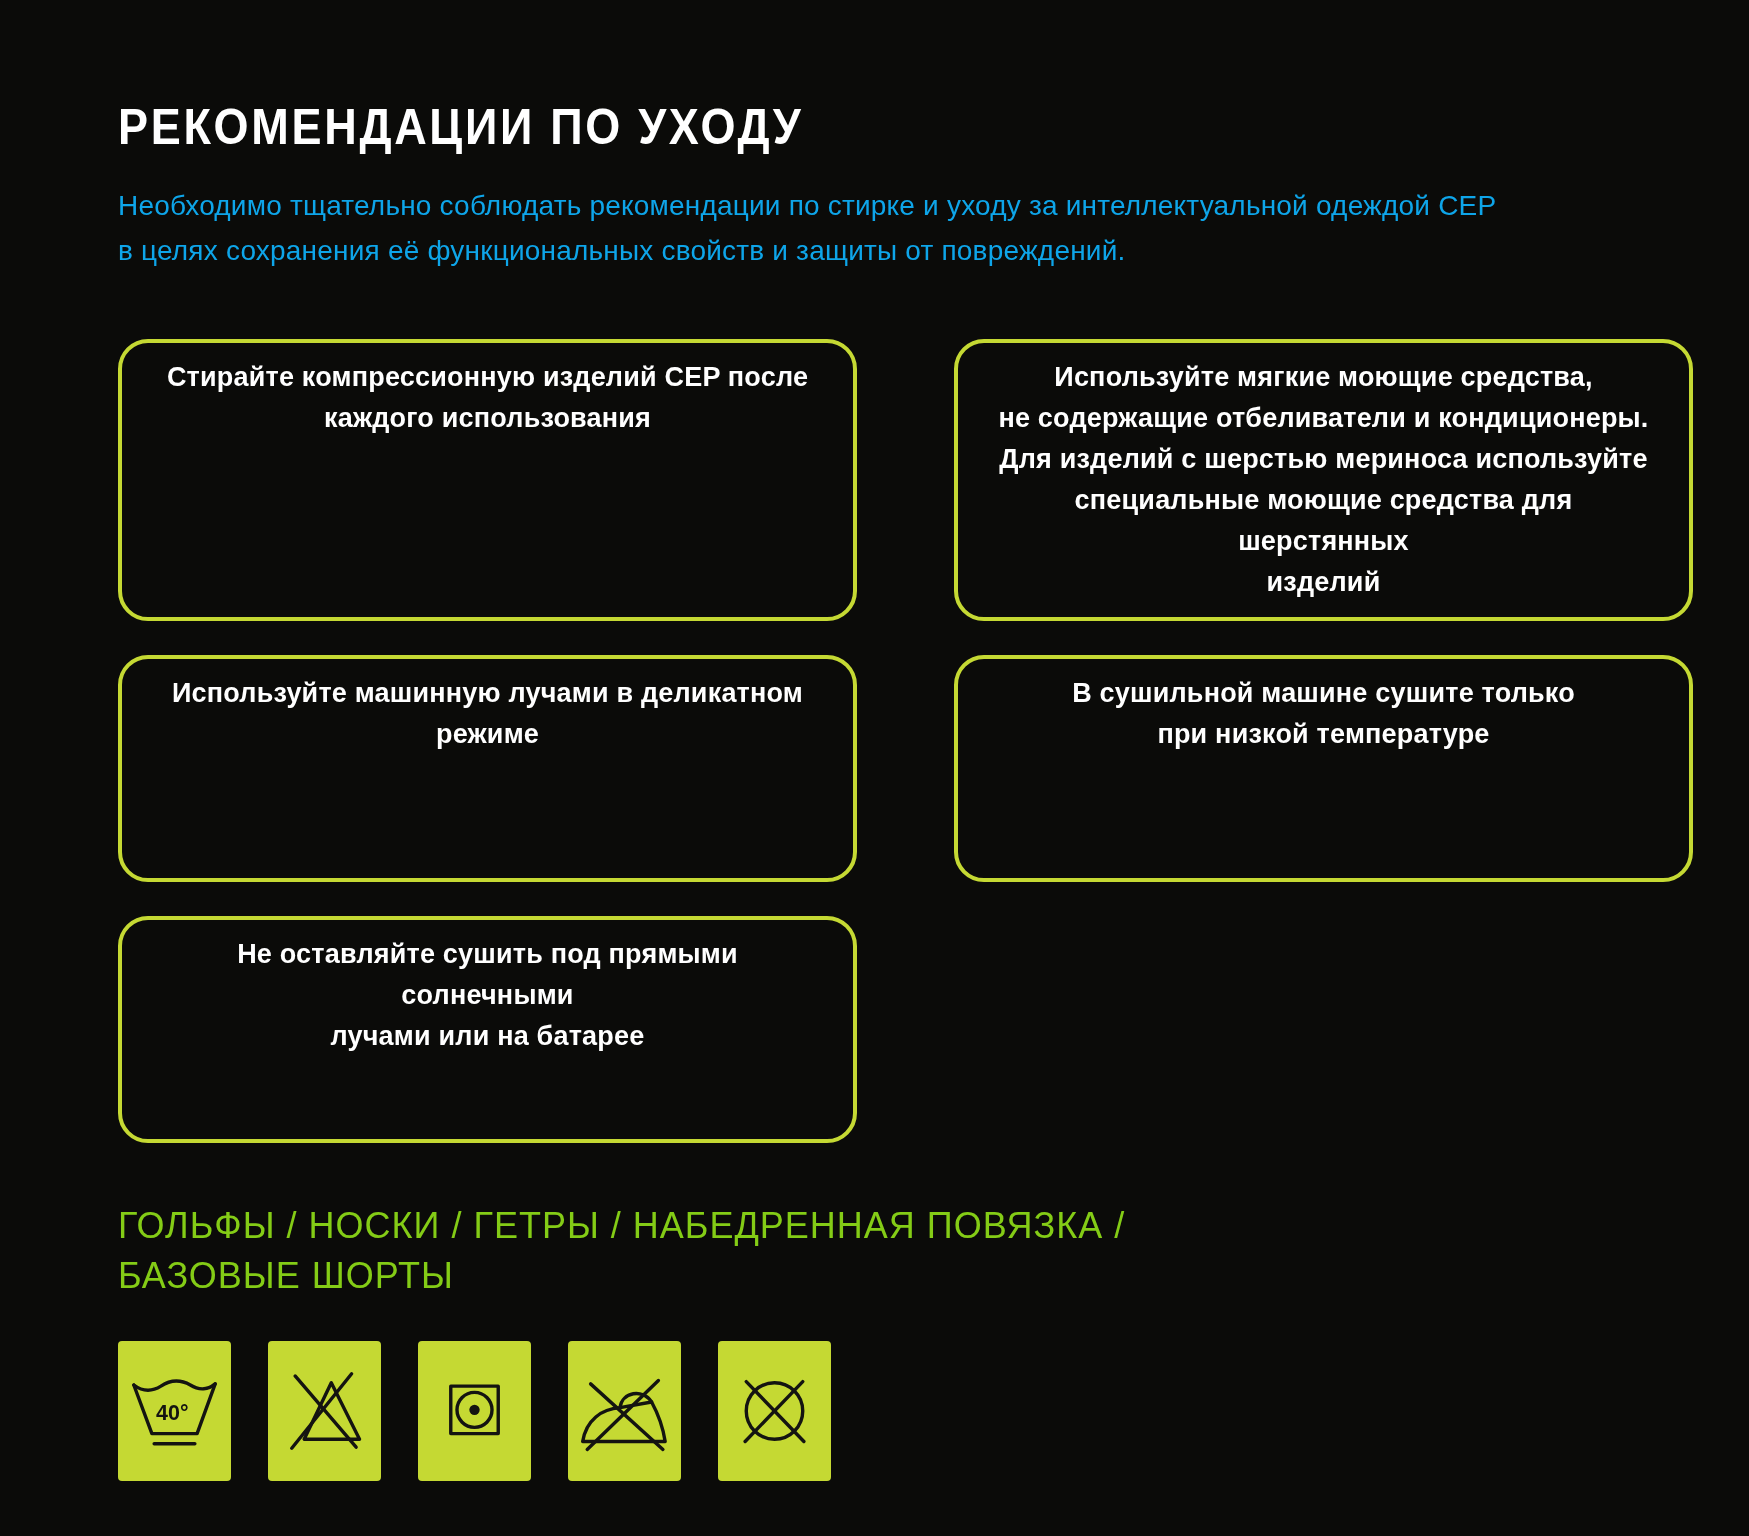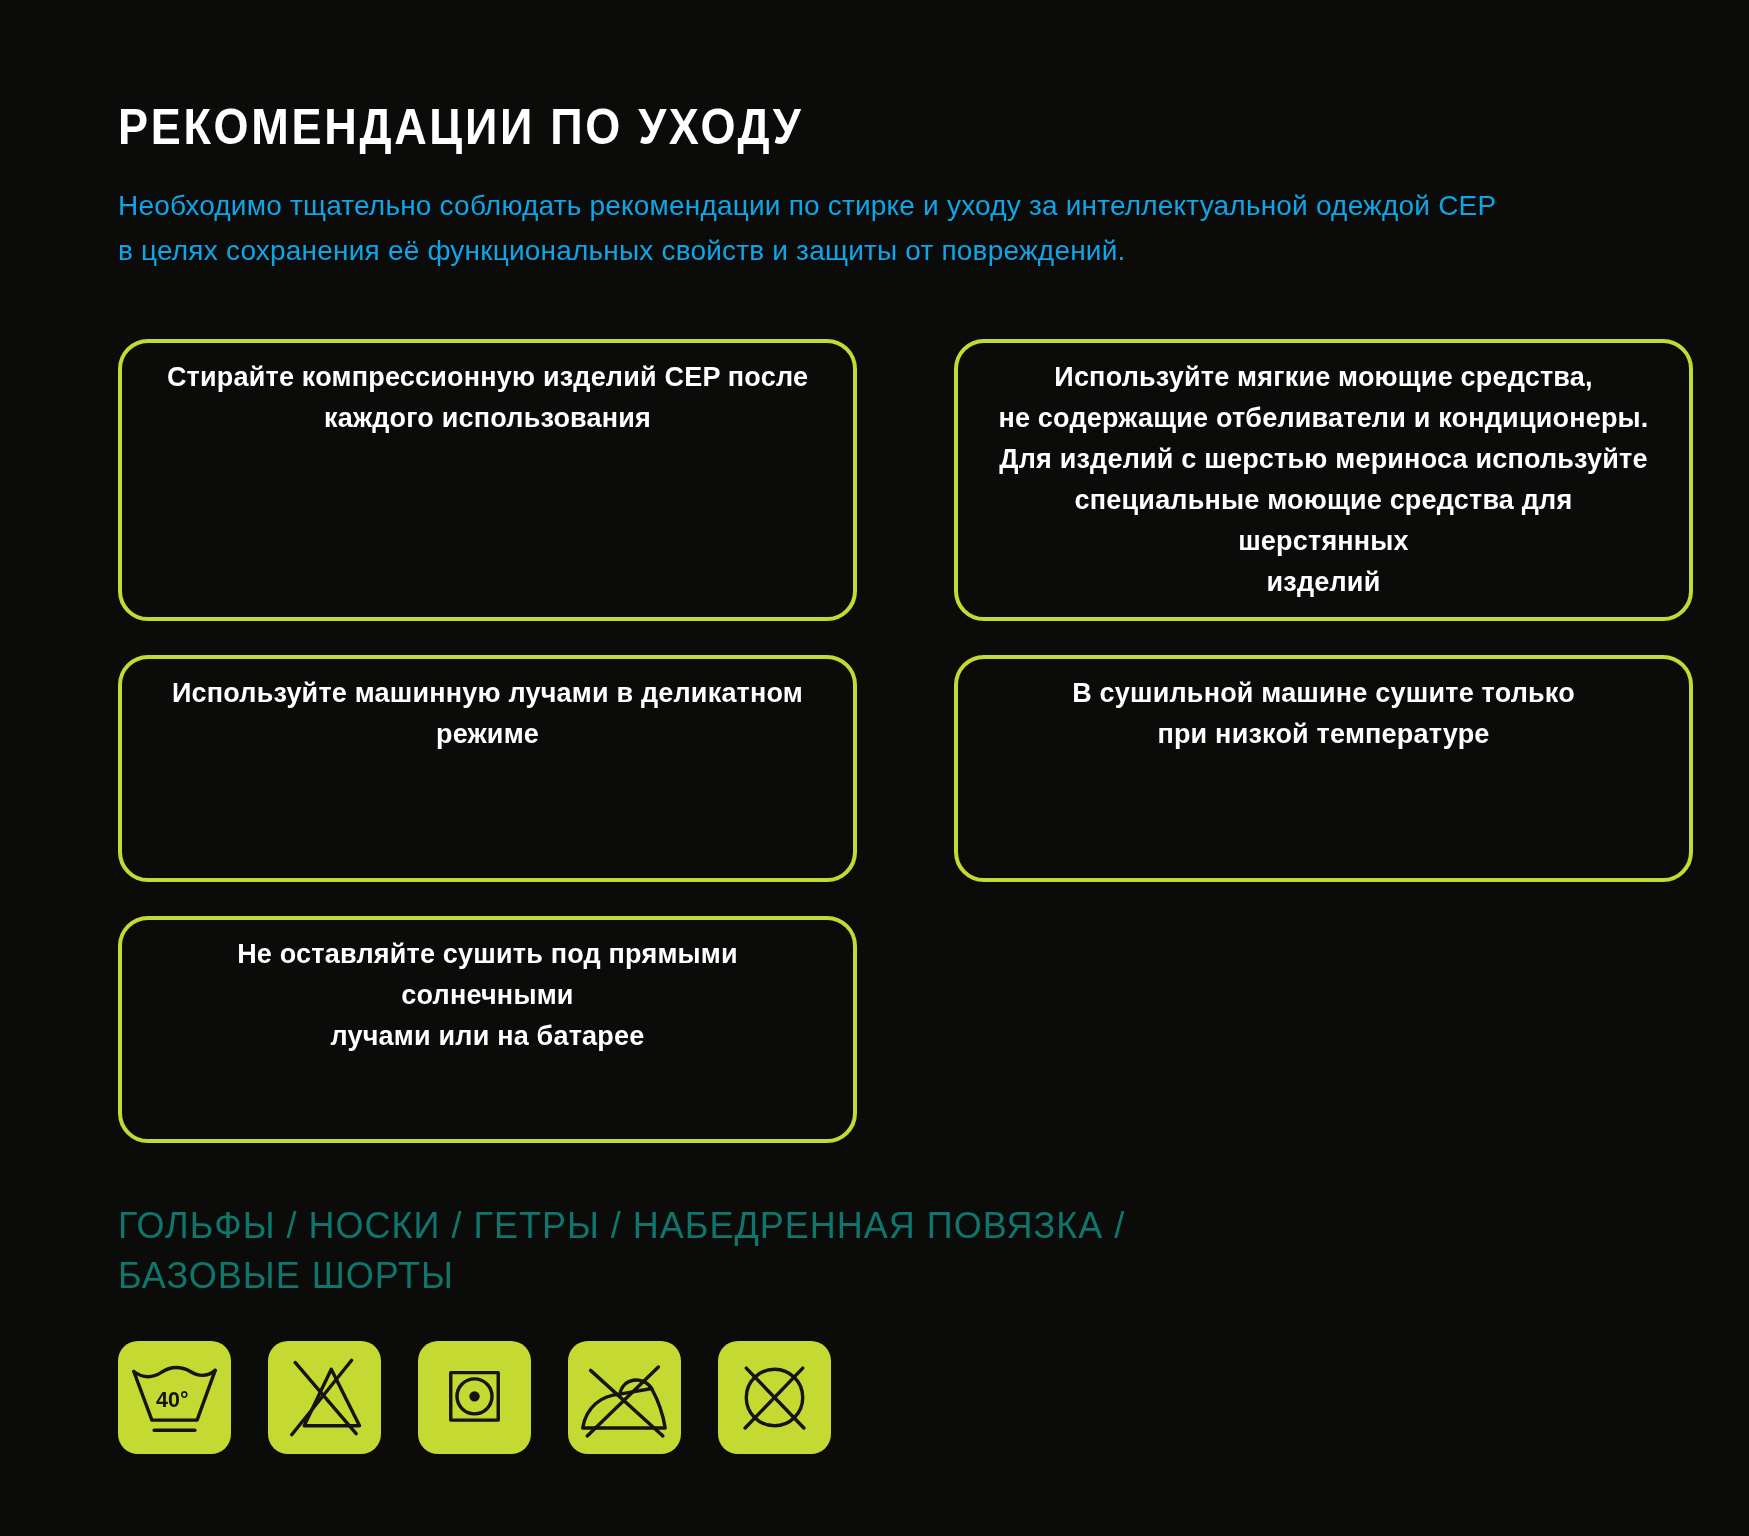--- a/index.html
+++ b/index.html
@@ -66,31 +66,31 @@
     letter-spacing:0.2px;
     color:var(--text);
   }
   .products-heading{
     margin-top:58px;
     font-size:36px;
     font-weight:400;
     letter-spacing:1px;
     line-height:50px;
     white-space:pre-line;
-    color:#0f766e;
+    color:#84cc16;
   }
   .icons-row{
     margin-top:40px;
     display:flex;
     gap:37px;
   }
   .tile{
-    width:113px;height:113px;
+    width:113px;height:140px;
     background:var(--accent);
-    border-radius:20px;
+    border-radius:4px;
     flex:0 0 auto;
     display:flex;align-items:center;justify-content:center;
   }
   .tile svg{width:100%;height:100%;display:block;}
   .tile svg *{vector-effect:non-scaling-stroke;}
   .glyph{stroke:var(--ink);stroke-width:3.4;fill:none;stroke-linecap:round;stroke-linejoin:round;}
   .glyph-fill{fill:var(--ink);stroke:none;}
   .glyph-text{
     fill:var(--ink);
     font-family:"Liberation Sans", sans-serif;

